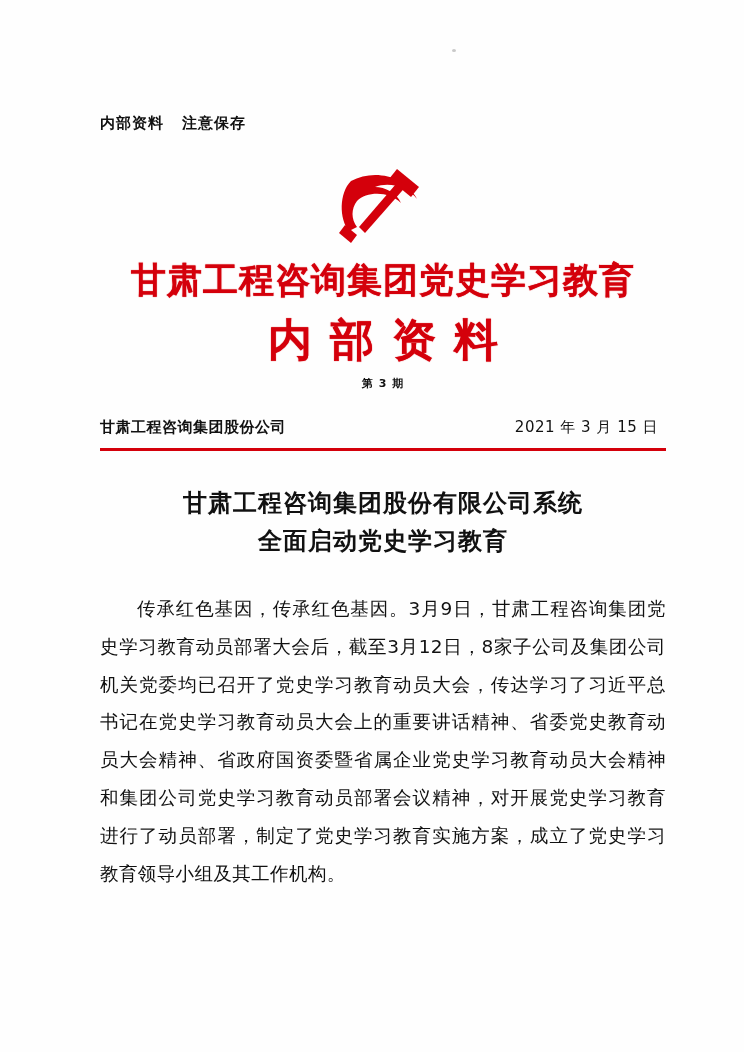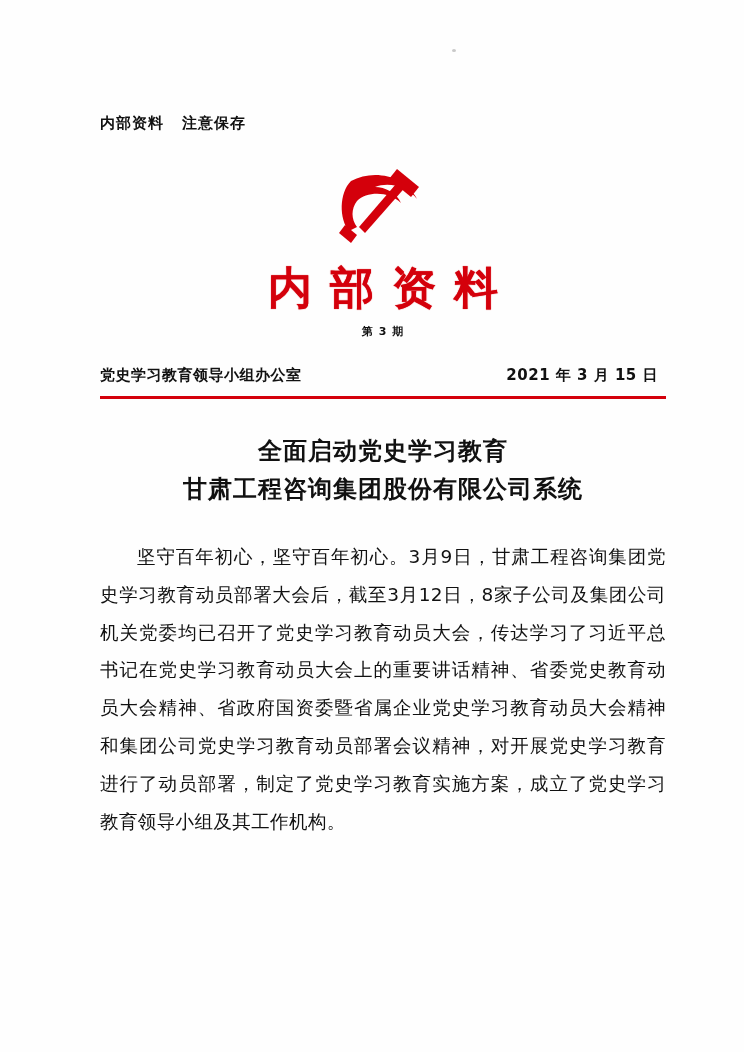--- a/index.html
+++ b/index.html
@@ -97,21 +97,21 @@
   .issuer {
     font-family: "DejaVu Sans", sans-serif;
     font-weight: bold;
     font-size: 15px;
     line-height: 1.65;
     color: #111;
     letter-spacing: 0.5px;
   }
   .doc-date {
     font-family: "DejaVu Sans", sans-serif;
-    font-weight: bold;
+    font-weight: normal;
     font-size: 15px;
     color: #111;
     padding-bottom: 2px;
     padding-right: 8px;
     letter-spacing: 0.5px;
   }
 
   .red-rule {
     margin-top: 9px;
     height: 3px;
@@ -174,35 +174,36 @@
             <path d="M74 12 L96 30 L88 40 L66 22 Z"></path>
 
             <path d="M28 24 C50 12 82 18 94 42 C86 30 66 24 52 30 C62 30 74 36 78 46 C66 34 44 34 34 44 C28 52 28 62 34 70 L26 74 C16 62 16 36 28 24 Z"></path>
 
             <path d="M22 68 L34 78 L28 86 L16 76 Z"></path>
           </g>
         </svg>
       </span>
     </div>
 
+    <div class="title-main">甘肃工程咨询集团党史学习教育</div>
     <div class="title-sub">内部资料</div>
     <div class="issue-no">第 3 期</div>
 
     <div class="issuer-row">
       <div class="issuer">
-        <div>党史学习教育领导小组办公室</div>
+        <div>甘肃工程咨询集团股份公司</div>
       </div>
       <div class="doc-date">2021 年 3 月 15 日</div>
     </div>
 
     <div class="red-rule"></div>
 
     <div class="article-title">
+      <div>甘肃工程咨询集团股份有限公司系统</div>
       <div>全面启动党史学习教育</div>
-      <div>甘肃工程咨询集团股份有限公司系统</div>
     </div>
 
     <div class="article-body">
-      <p>坚守百年初心，坚守百年初心。3月9日，甘肃工程咨询集团党史学习教育动员部署大会后，截至3月12日，8家子公司及集团公司机关党委均已召开了党史学习教育动员大会，传达学习了习近平总书记在党史学习教育动员大会上的重要讲话精神、省委党史教育动员大会精神、省政府国资委暨省属企业党史学习教育动员大会精神和集团公司党史学习教育动员部署会议精神，对开展党史学习教育进行了动员部署，制定了党史学习教育实施方案，成立了党史学习教育领导小组及其工作机构。</p>
+      <p>传承红色基因，传承红色基因。3月9日，甘肃工程咨询集团党史学习教育动员部署大会后，截至3月12日，8家子公司及集团公司机关党委均已召开了党史学习教育动员大会，传达学习了习近平总书记在党史学习教育动员大会上的重要讲话精神、省委党史教育动员大会精神、省政府国资委暨省属企业党史学习教育动员大会精神和集团公司党史学习教育动员部署会议精神，对开展党史学习教育进行了动员部署，制定了党史学习教育实施方案，成立了党史学习教育领导小组及其工作机构。</p>
     </div>
 
   </div>
 </div>
 
 </body></html>

